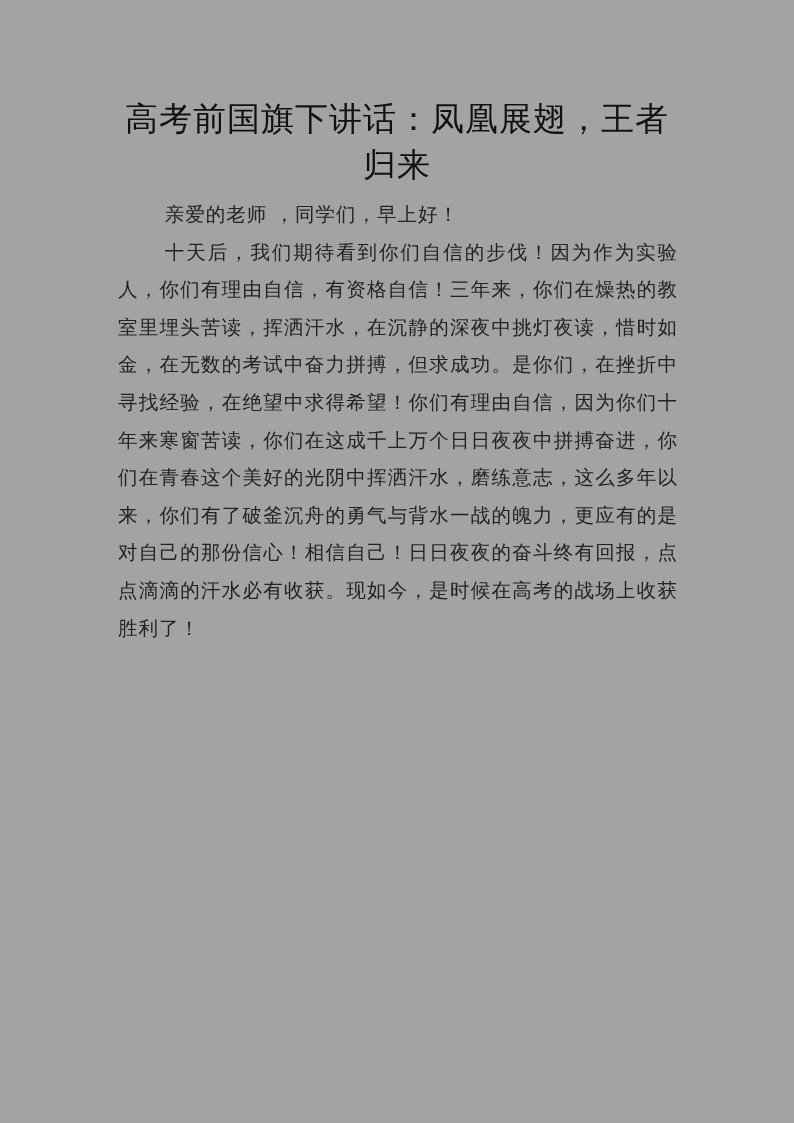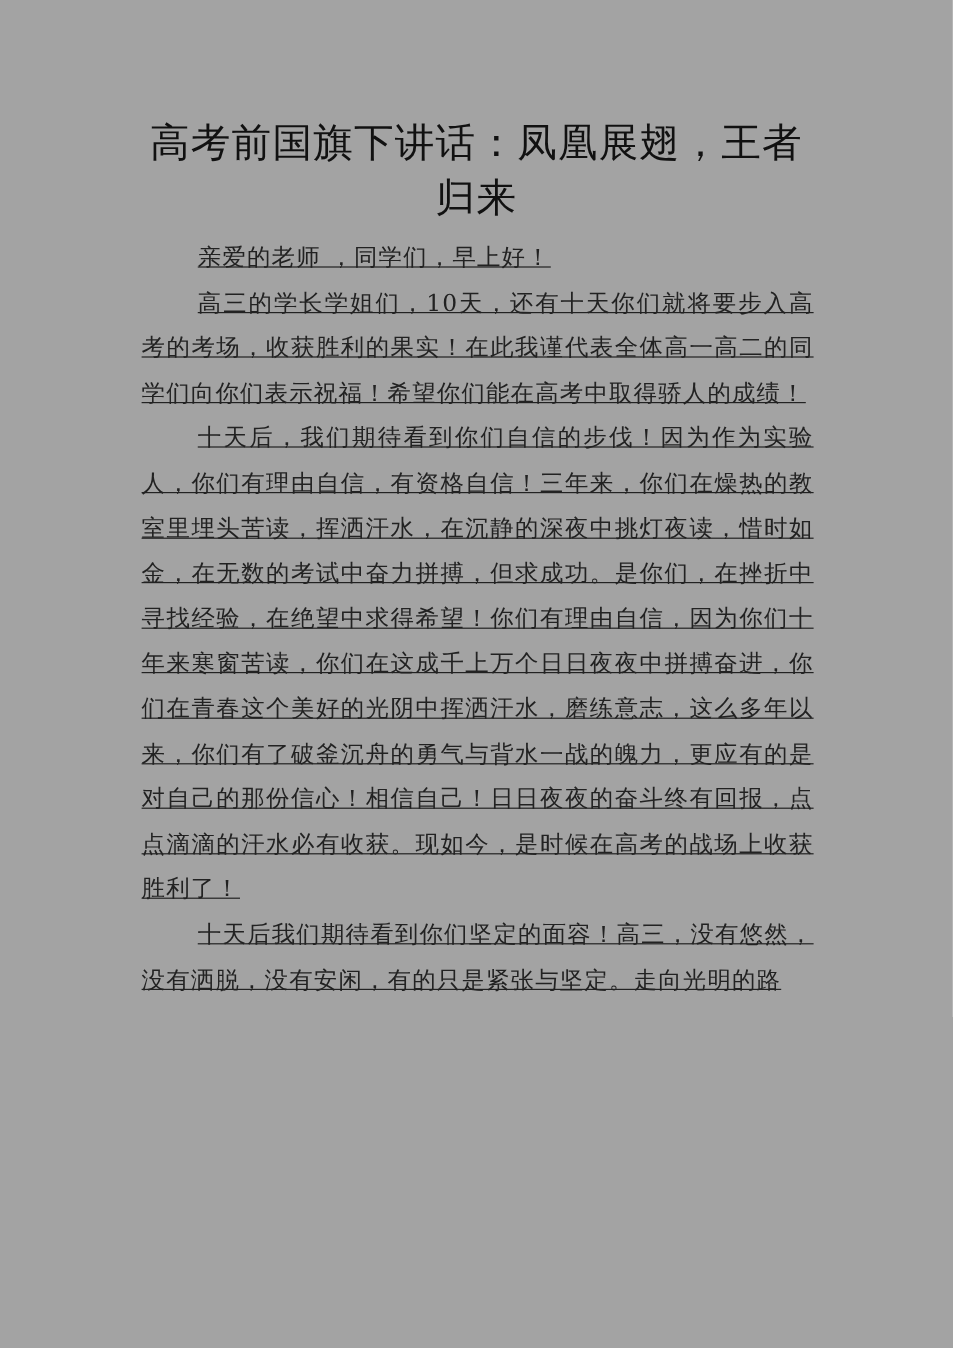--- a/index.html
+++ b/index.html
@@ -15,26 +15,24 @@
     font-family: "DejaVu Serif", "Liberation Serif", serif;
     font-size: 33px; line-height: 46px; color: #111111;
     letter-spacing: 1px;
   }
   .body {
     position: absolute; left: 118px; top: 196px; width: 560px;
     font-family: "DejaVu Serif", "Liberation Serif", serif;
     font-size: 19.5px; line-height: 37.6px; color: #222222;
     text-align: justify;
   }
-  .body p { margin: 0; text-indent: 2.4em; letter-spacing: 1px; text-decoration: underline; }
+  .body p { margin: 0; text-indent: 2.4em; letter-spacing: 1px; }
 </style>
 </head>
 <body>
 
 <div class="page">
   <div class="title">高考前国旗下讲话：凤凰展翅，王者归来</div>
   <div class="body">
     <p>亲爱的老师 ，同学们，早上好！</p>
-    <p>高三的学长学姐们，10天，还有十天你们就将要步入高考的考场，收获胜利的果实！在此我谨代表全体高一高二的同学们向你们表示祝福！希望你们能在高考中取得骄人的成绩！</p>
     <p>十天后，我们期待看到你们自信的步伐！因为作为实验人，你们有理由自信，有资格自信！三年来，你们在燥热的教室里埋头苦读，挥洒汗水，在沉静的深夜中挑灯夜读，惜时如金，在无数的考试中奋力拼搏，但求成功。是你们，在挫折中寻找经验，在绝望中求得希望！你们有理由自信，因为你们十年来寒窗苦读，你们在这成千上万个日日夜夜中拼搏奋进，你们在青春这个美好的光阴中挥洒汗水，磨练意志，这么多年以来，你们有了破釜沉舟的勇气与背水一战的魄力，更应有的是对自己的那份信心！相信自己！日日夜夜的奋斗终有回报，点点滴滴的汗水必有收获。现如今，是时候在高考的战场上收获胜利了！</p>
-    <p>十天后我们期待看到你们坚定的面容！高三，没有悠然，没有洒脱，没有安闲，有的只是紧张与坚定。走向光明的路</p>
   </div>
 </div>
 
 </body></html>

